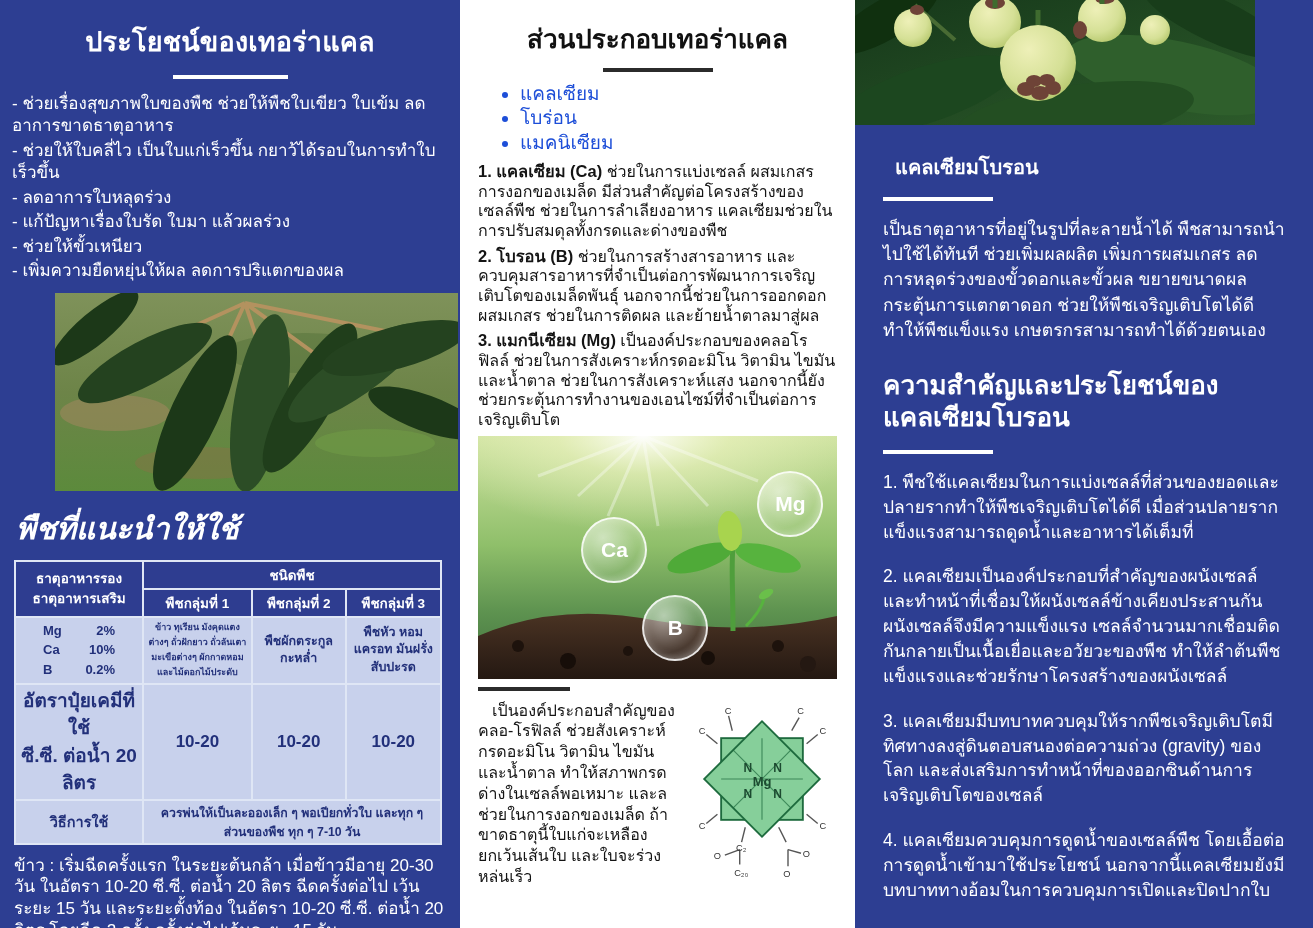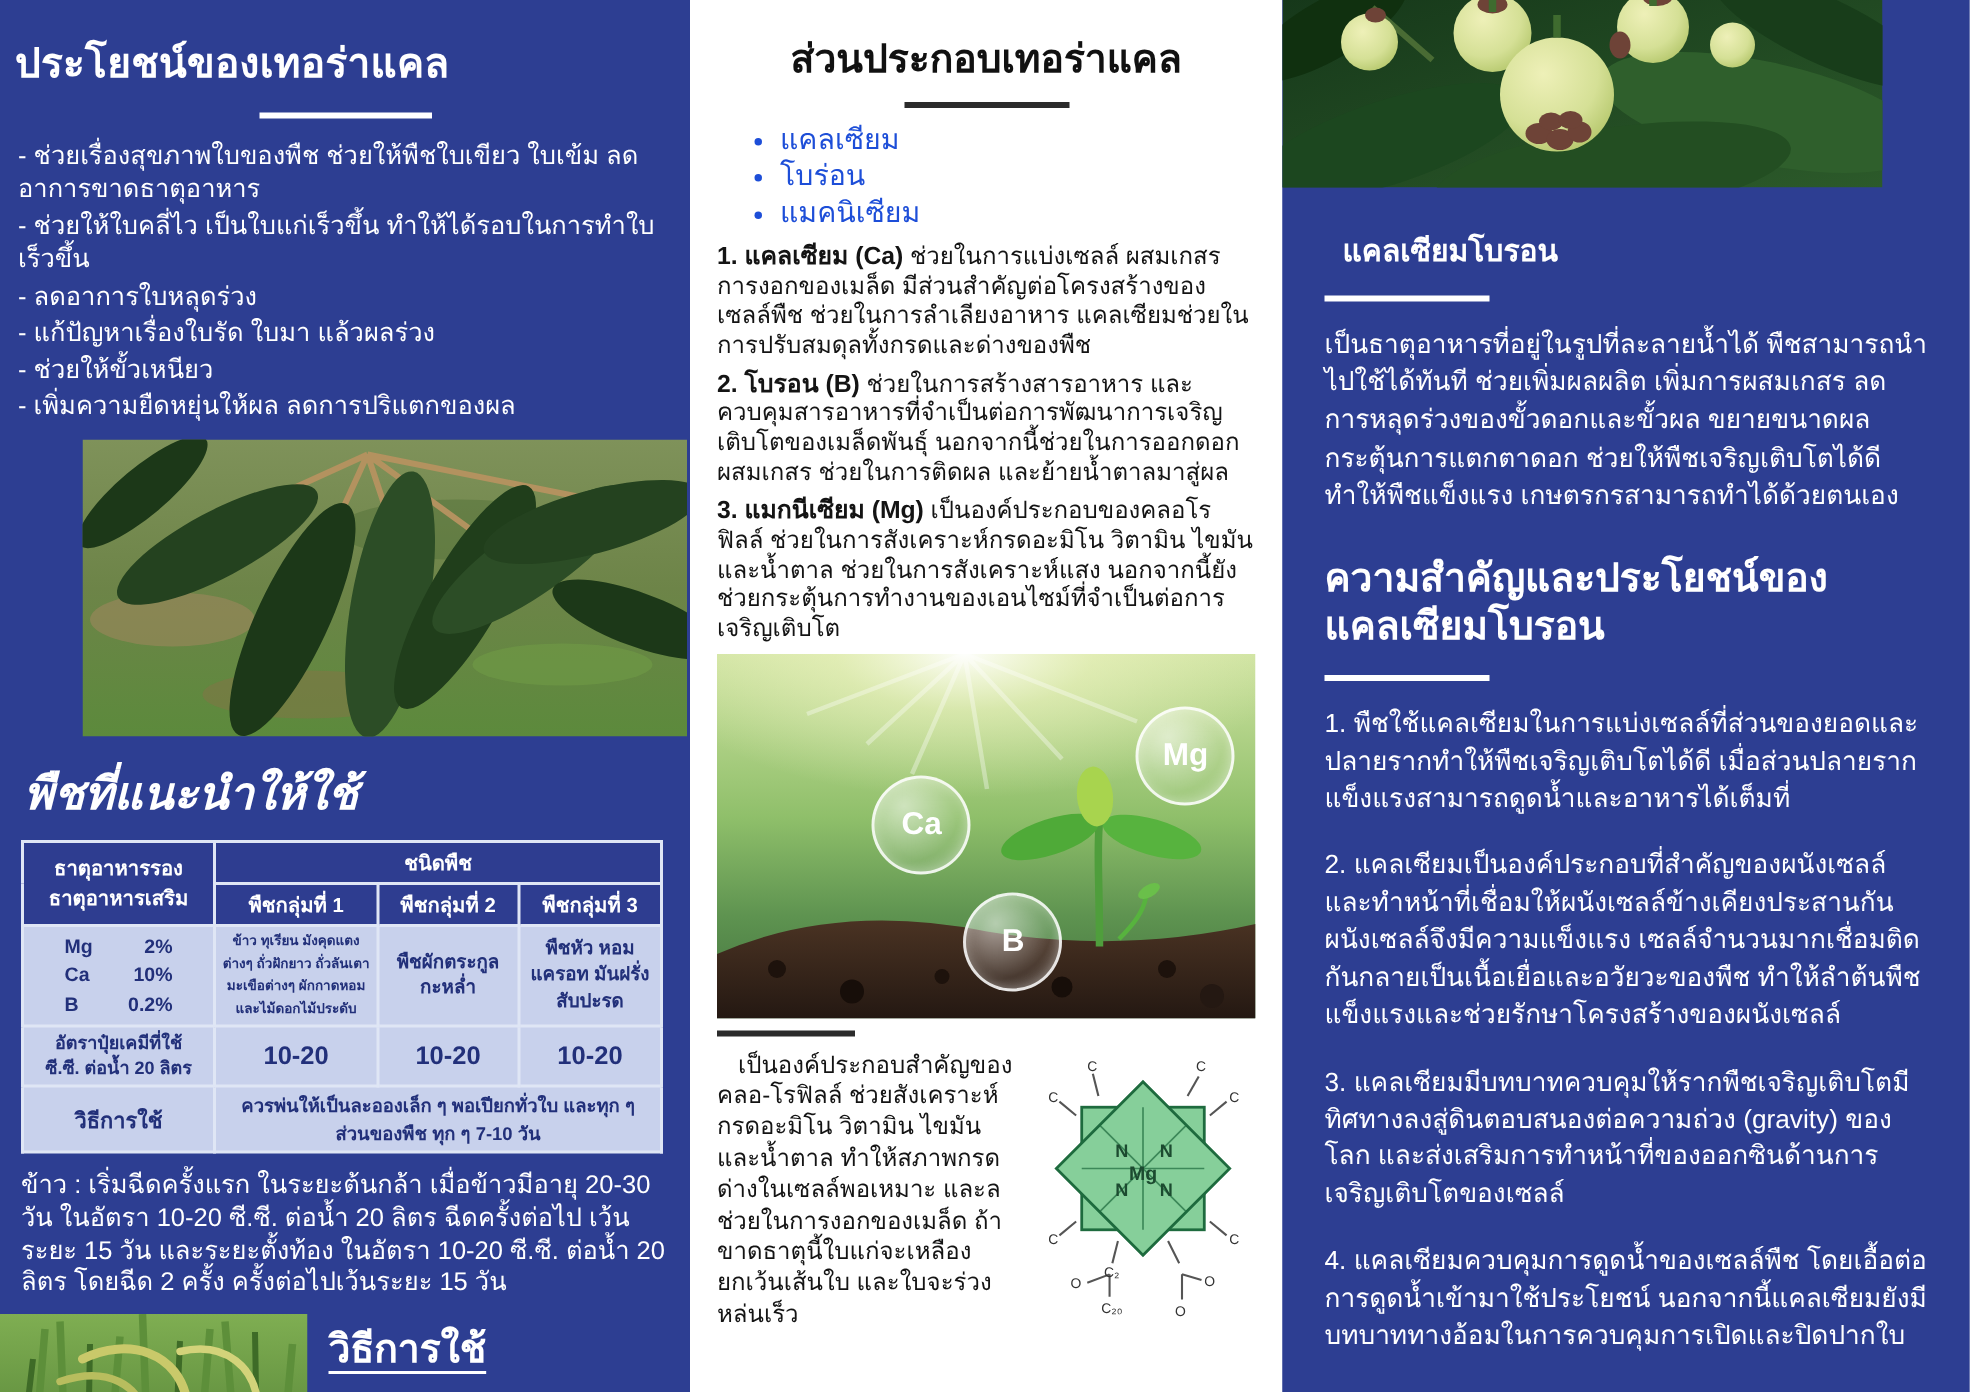--- a/index.html
+++ b/index.html
@@ -1,37 +1,37 @@
 <!DOCTYPE html>
 <html><head>
 <meta charset="utf-8">
 <style>
   html,body{margin:0;padding:0;}
   body{font-family:"Liberation Sans","DejaVu Sans",sans-serif;}
   .page{width:1313px;height:928px;display:flex;overflow:hidden;background:#2d3e92;}
   .col{box-sizing:border-box;height:928px;}
   
   .col.left{width:460px;background:#2d3e92;color:#fff;flex:none;}
-  .l-title{margin:20px 10px 0;text-align:left;font-size:27px;font-weight:bold;letter-spacing:.2px;}
+  .l-title{margin:20px 10px 0;text-align:center;font-size:27px;font-weight:bold;letter-spacing:.2px;}
   .rule-white{width:115px;height:4px;background:#fff;margin:12px auto 14px;}
   .benefits{padding:0 12px;}
   .benefits p{margin:0 0 2px;font-size:17px;line-height:1.32;}
   .leaf-photo{display:block;margin:10px 0 0 55px;}
   .l-sub{margin:14px 0 8px 16px;font-size:30px;font-weight:bold;font-style:italic;}
   table.crop{border-collapse:collapse;margin:0 0 0 14px;width:428px;border:2px solid #f0abfc;}
   table.crop th,table.crop td{border:2px solid #dfe6f5;padding:2px 4px;text-align:center;vertical-align:middle;}
   table.crop th{background:#2e3d90;color:#fff;font-size:13.5px;font-weight:bold;}
   table.crop td{background:#c8d1ec;color:#22307a;font-weight:bold;}
   th.nut div{line-height:1.45;}
   td.nutvals{font-size:13px;}
   td.nutvals .nv{display:flex;justify-content:space-between;width:72px;margin:0 auto;line-height:1.5;}
   td.crops-sm{font-size:9px;line-height:1.7;padding:3px 5px;}
   td.crops{font-size:12.5px;line-height:1.4;}
   td.rate{font-size:17px;}
-  td.ratelabel{font-size:12px;line-height:1.45;margin-top:31px;}
+  td.ratelabel{font-size:19px;line-height:1.45;margin-top:31px;}
   td.usage-label{font-size:14.5px;}
   td.usage-text{font-size:12.3px;text-align:left;padding-left:8px;}
   .rice-note{padding:10px 12px 0 14px;font-size:17px;line-height:1.27;margin:0;}
   .bottom-row{display:flex;margin-top:10px;}
   .rice-photo{flex:none;display:block;}
   .usage-box{padding:2px 10px 0 14px;}
   .usage-title{font-size:26px;font-weight:bold;text-decoration:underline;text-decoration-thickness:2px;text-underline-offset:6px;margin:0 0 12px;}
   
   .col.mid{width:395px;background:#ffffff;color:#141414;flex:none;padding:12px 18px 0;}
   .m-title{margin:6px 0 0;text-align:center;font-size:26px;font-weight:bold;color:#111;}
@@ -66,21 +66,21 @@
 <body>
 
 <div class="page">
 
   <div class="col left">
     <h1 class="l-title">ประโยชน์ของเทอร่าแคล</h1>
     <div class="rule-white"></div>
 
     <div class="benefits">
       <p>- ช่วยเรื่องสุขภาพใบของพืช ช่วยให้พืชใบเขียว ใบเข้ม ลดอาการขาดธาตุอาหาร</p>
-      <p>- ช่วยให้ใบคลี่ไว เป็นใบแก่เร็วขึ้น ทำให้ได้รอบในการทำใบเร็วขึ้น</p>
+      <p>- ช่วยให้ใบคลี่ไว เป็นใบแก่เร็วขึ้น กยาว้ได้รอบในการทำใบเร็วขึ้น</p>
       <p>- ลดอาการใบหลุดร่วง</p>
       <p>- แก้ปัญหาเรื่องใบรัด ใบมา แล้วผลร่วง</p>
       <p>- ช่วยให้ขั้วเหนียว</p>
       <p>- เพิ่มความยืดหยุ่นให้ผล ลดการปริแตกของผล</p>
     </div>
 
     <svg class="leaf-photo" width="403" height="198" viewBox="0 0 403 198">
       <defs>
         <linearGradient id="grass" x1="0" y1="0" x2="0" y2="1">
           <stop offset="0" stop-color="#7f925a"></stop>

